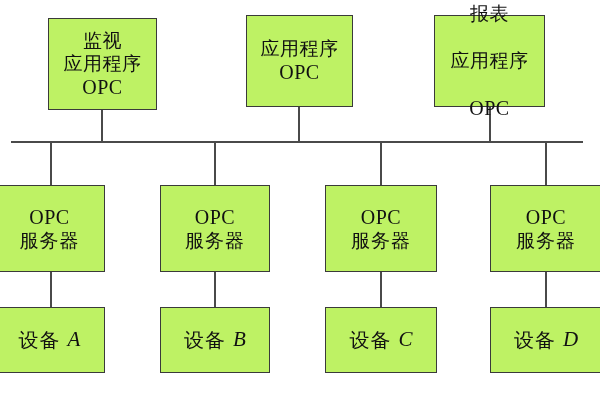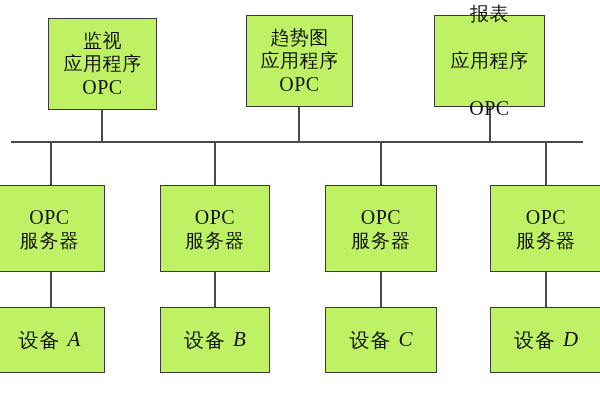--- a/index.html
+++ b/index.html
@@ -77,21 +77,20 @@
 
 <div id="canvas">
 
   <div class="node app-box" style="left:48px; top:18px; width:109px; height:92px;">
     <span class="ln">监视</span>
     <span class="ln">应用程序</span>
     <span class="ln ln-latin">OPC</span>
   </div>
 
   <div class="node app-box" style="left:246px; top:15px; width:107px; height:92px;">
-    <span class="ln">趋势图</span>
     <span class="ln">应用程序</span>
     <span class="ln ln-latin">OPC</span>
   </div>
 
   <div class="node app-box" style="left:434px; top:15px; width:111px; height:92px;gap:24px;">
     <span class="ln">报表</span>
     <span class="ln">应用程序</span>
     <span class="ln ln-latin">OPC</span>
   </div>
 

